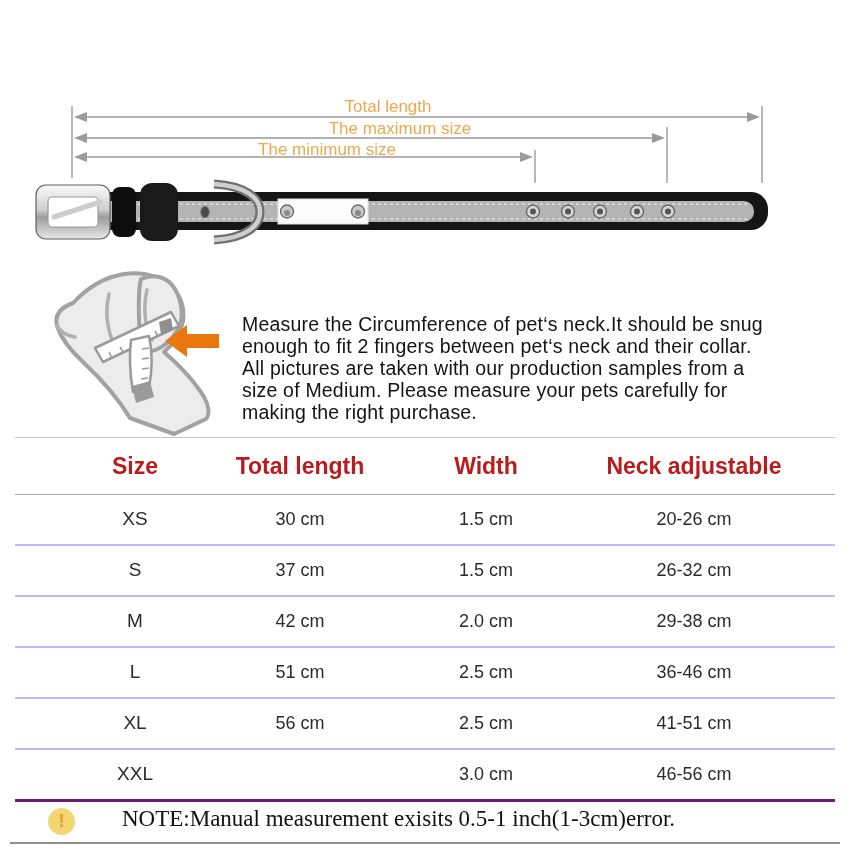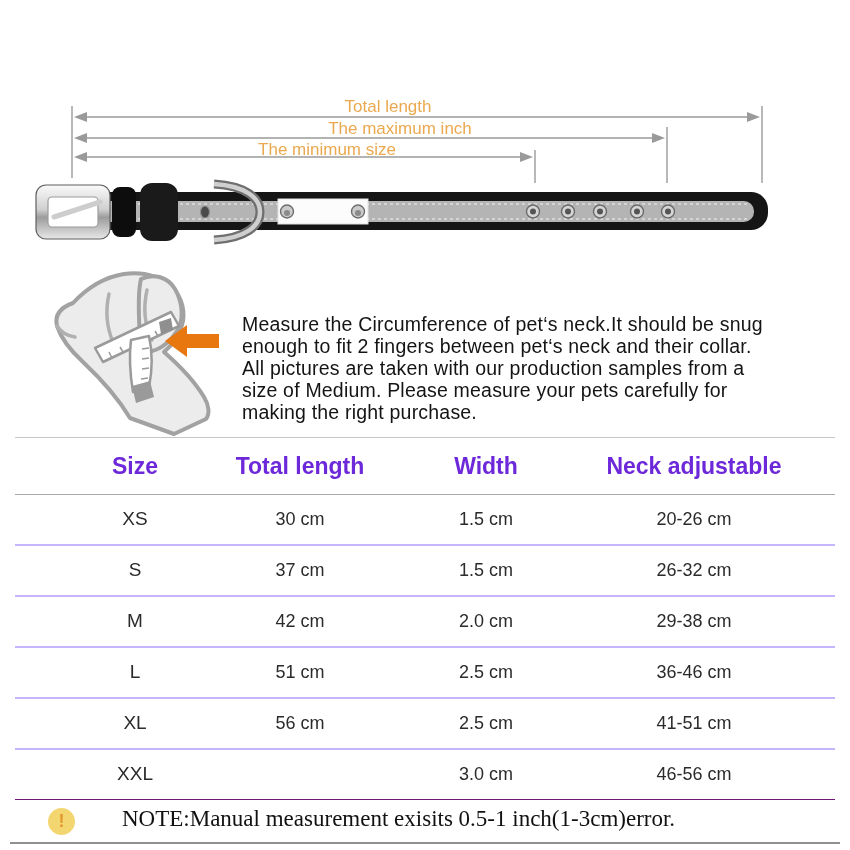--- a/index.html
+++ b/index.html
@@ -19,30 +19,30 @@
   
   #dog-svg{position:absolute;left:35px;top:266px;}
   .guide-line{
     position:absolute;left:242px;white-space:nowrap;
     font-size:19.5px;color:#141414;letter-spacing:0.2px;
   }
   
   .trow{position:absolute;left:15px;width:820px;}
   .trow-header{top:437px;height:56px;border-top:1px solid #c6c6c6;border-bottom:1px solid #a9a9a9;}
   .trow-data{border-bottom:2px solid #c4b5fd;height:51px;}
-  .trow-last{border-bottom:1px solid #701a75;}
+  .trow-last{border-bottom:3px solid #701a75;}
   .cell{
     position:absolute;top:50%;transform:translateY(-50%);
     text-align:center;color:#2b2b2b;font-size:18px;white-space:nowrap;
   }
   .c1{left:40px;width:160px;font-size:19px;}
   .c2{left:205px;width:160px;}
   .c3{left:391px;width:160px;}
   .c4{left:569px;width:220px;}
-  .hcell{font-weight:bold;font-size:23px;color:#6d28d9;}
+  .hcell{font-weight:bold;font-size:23px;color:#b91c1c;}
   
   #note-icon{
     position:absolute;left:48px;top:808px;width:27px;height:27px;border-radius:50%;
     background:#f4d671;color:#e09a30;font-weight:bold;font-size:18px;
     text-align:center;line-height:27px;
   }
   #note-text{
     position:absolute;left:86px;top:806px;white-space:nowrap;
     font-family:"Liberation Serif", serif;font-size:23px;color:#111111;margin-left:36px;
   }
@@ -66,21 +66,21 @@
     <g fill="#9a9a9a">
       <polygon points="74,117 87,112 87,122"></polygon>
       <polygon points="760,117 747,112 747,122"></polygon>
       <polygon points="74,138 87,133 87,143"></polygon>
       <polygon points="665,138 652,133 652,143"></polygon>
       <polygon points="74,157 87,152 87,162"></polygon>
       <polygon points="533,157 520,152 520,162"></polygon>
     </g>
   </svg>
   <div class="mlabel" style="left:388px;top:97px">Total length</div>
-  <div class="mlabel" style="left:400px;top:119px">The maximum inch</div>
+  <div class="mlabel" style="left:400px;top:119px">The maximum size</div>
   <div class="mlabel" style="left:327px;top:140px">The minimum size</div>
 
   <svg id="collar-svg" width="850" height="80" viewBox="0 0 850 80">
     <defs>
       <linearGradient id="metalG" x1="0" y1="0" x2="0" y2="1">
         <stop offset="0" stop-color="#fafafa"></stop>
         <stop offset="0.45" stop-color="#d0d0d0"></stop>
         <stop offset="0.6" stop-color="#9c9c9c"></stop>
         <stop offset="1" stop-color="#e8e8e8"></stop>
       </linearGradient>

